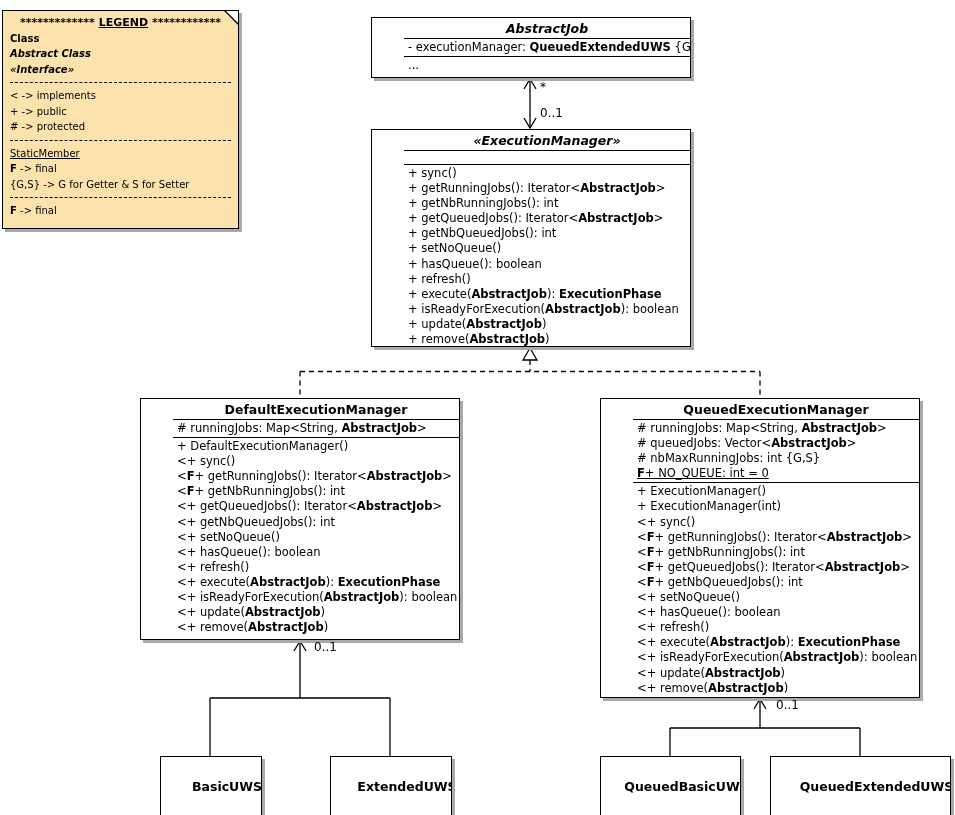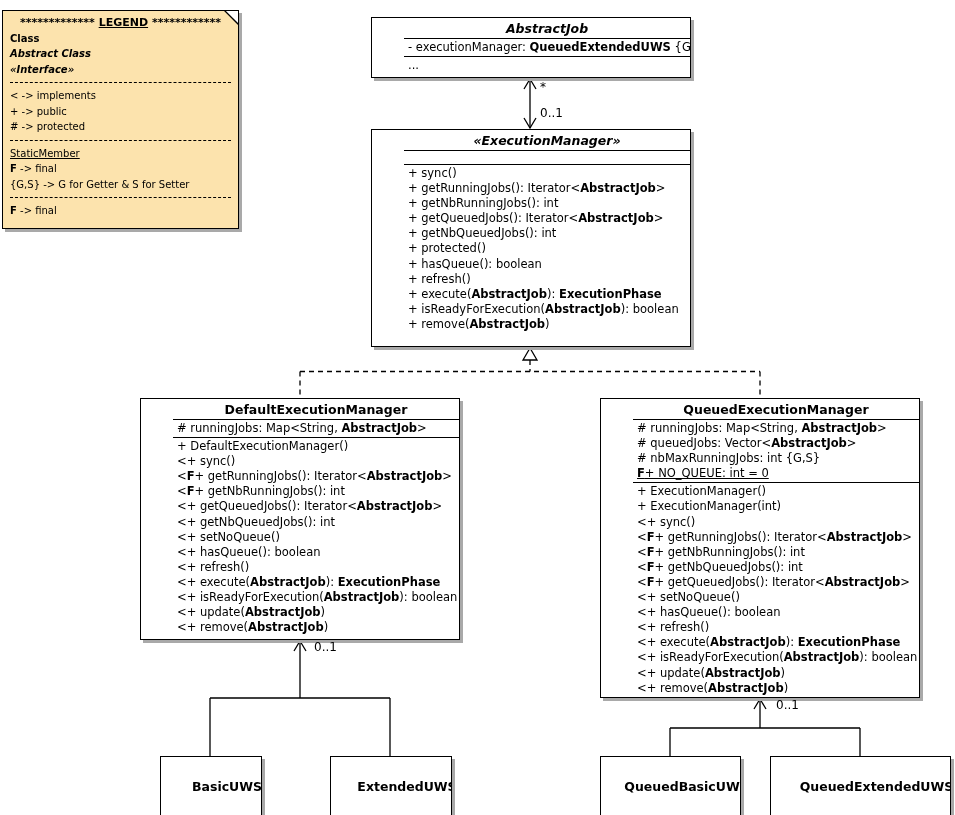--- a/index.html
+++ b/index.html
@@ -98,25 +98,26 @@
 
   <div class="uml-box" style="left:371px;top:121px;width:320px;height:218px">
     <div class="uml-title it">«ExecutionManager»</div>
     <div class="uml-attrs"></div>
     <div class="uml-methods">
         <div class="m-line"><span>+ sync()</span></div>
         <div class="m-line"><span>+ getRunningJobs(): Iterator&lt;</span><span class="st-b">AbstractJob</span><span>&gt;</span></div>
         <div class="m-line"><span>+ getNbRunningJobs(): int</span></div>
         <div class="m-line"><span>+ getQueuedJobs(): Iterator&lt;</span><span class="st-b">AbstractJob</span><span>&gt;</span></div>
         <div class="m-line"><span>+ getNbQueuedJobs(): int</span></div>
-        <div class="m-line"><span>+ protected()</span></div>
+        <div class="m-line"><span>+ setNoQueue()</span></div>
         <div class="m-line"><span>+ hasQueue(): boolean</span></div>
         <div class="m-line"><span>+ refresh()</span></div>
         <div class="m-line"><span>+ execute(</span><span class="st-b">AbstractJob</span><span>): </span><span class="st-b">ExecutionPhase</span></div>
         <div class="m-line"><span>+ isReadyForExecution(</span><span class="st-b">AbstractJob</span><span>): boolean</span></div>
+        <div class="m-line"><span>+ update(</span><span class="st-b">AbstractJob</span><span>)</span></div>
         <div class="m-line"><span>+ remove(</span><span class="st-b">AbstractJob</span><span>)</span></div>
       </div>
   </div>
 
   <div class="uml-box" style="left:140px;top:390px;width:320px;height:242px">
     <div class="uml-title">DefaultExecutionManager</div>
     <div class="uml-attrs">
         <div class="m-line"><span># runningJobs: Map&lt;String, </span><span class="st-b">AbstractJob</span><span>&gt;</span></div>
       </div>
     <div class="uml-methods">
@@ -143,22 +144,22 @@
         <div class="m-line"><span># queuedJobs: Vector&lt;</span><span class="st-b">AbstractJob</span><span>&gt;</span></div>
         <div class="m-line"><span># nbMaxRunningJobs: int {G,S}</span></div>
         <div class="m-line"><span class="st-b st-u">F</span><span class="st-u">+ NO_QUEUE: int = 0</span></div>
       </div>
     <div class="uml-methods">
         <div class="m-line"><span>+ ExecutionManager()</span></div>
         <div class="m-line"><span>+ ExecutionManager(int)</span></div>
         <div class="m-line"><span>&lt;+ sync()</span></div>
         <div class="m-line"><span>&lt;</span><span class="st-b">F</span><span>+ getRunningJobs(): Iterator&lt;</span><span class="st-b">AbstractJob</span><span>&gt;</span></div>
         <div class="m-line"><span>&lt;</span><span class="st-b">F</span><span>+ getNbRunningJobs(): int</span></div>
+        <div class="m-line"><span>&lt;</span><span class="st-b">F</span><span>+ getQueuedJobs(): Iterator&lt;</span><span class="st-b">AbstractJob</span><span>&gt;</span></div>
         <div class="m-line"><span>&lt;</span><span class="st-b">F</span><span>+ getNbQueuedJobs(): int</span></div>
-        <div class="m-line"><span>&lt;</span><span class="st-b">F</span><span>+ getQueuedJobs(): Iterator&lt;</span><span class="st-b">AbstractJob</span><span>&gt;</span></div>
         <div class="m-line"><span>&lt;+ setNoQueue()</span></div>
         <div class="m-line"><span>&lt;+ hasQueue(): boolean</span></div>
         <div class="m-line"><span>&lt;+ refresh()</span></div>
         <div class="m-line"><span>&lt;+ execute(</span><span class="st-b">AbstractJob</span><span>): </span><span class="st-b">ExecutionPhase</span></div>
         <div class="m-line"><span>&lt;+ isReadyForExecution(</span><span class="st-b">AbstractJob</span><span>): boolean</span></div>
         <div class="m-line"><span>&lt;+ update(</span><span class="st-b">AbstractJob</span><span>)</span></div>
         <div class="m-line"><span>&lt;+ remove(</span><span class="st-b">AbstractJob</span><span>)</span></div>
       </div>
   </div>
 

